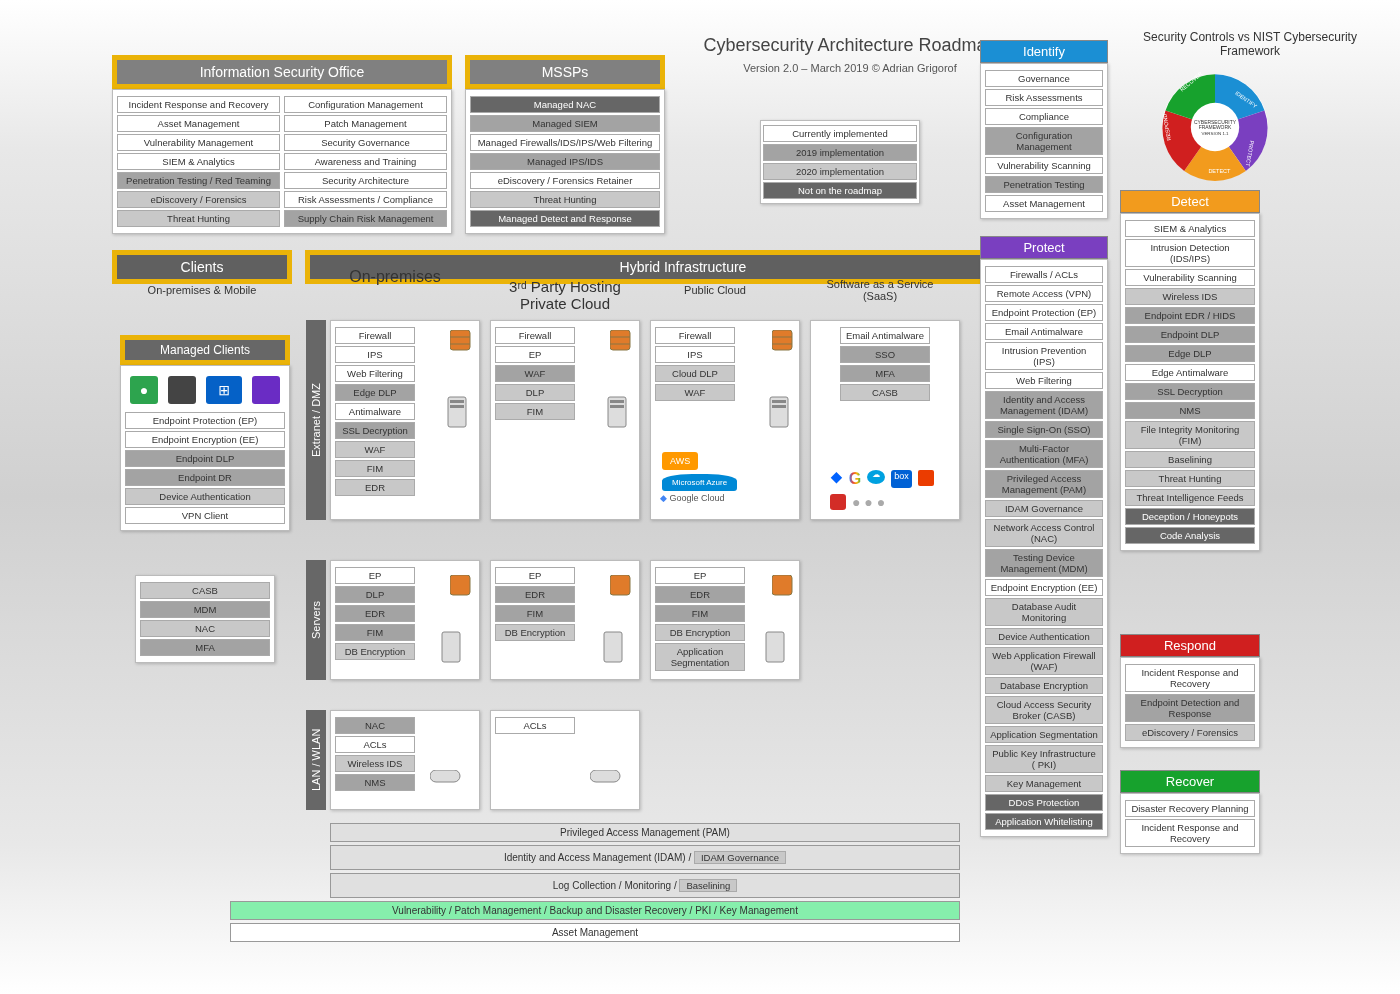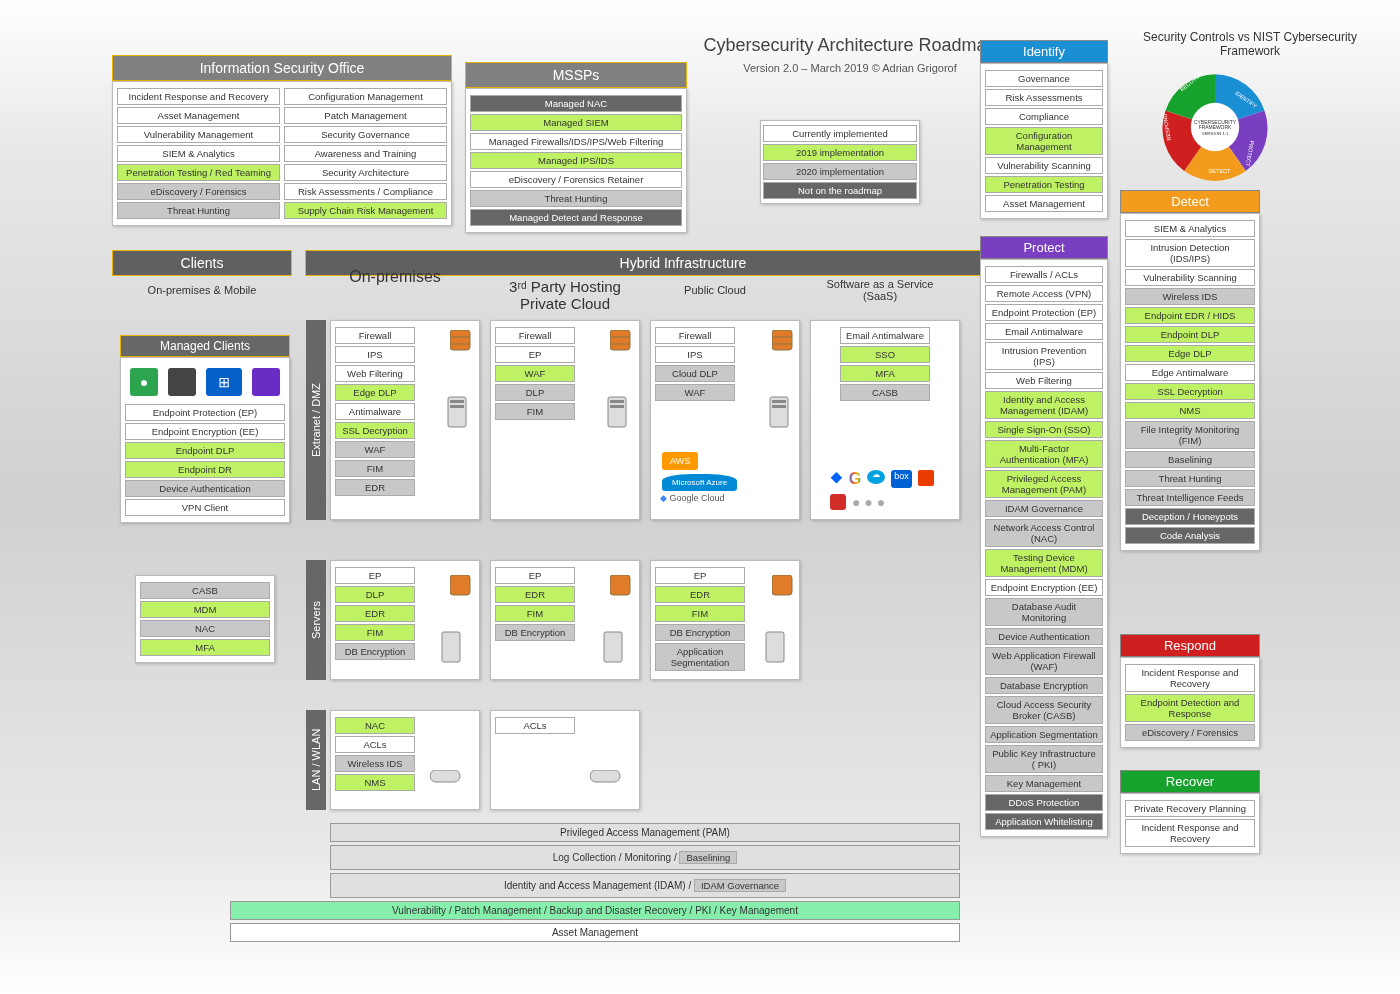--- a/index.html
+++ b/index.html
@@ -1,24 +1,24 @@
 <!DOCTYPE html>
 <html><head>
 <meta charset="utf-8">
 <style>
   *{box-sizing:border-box;margin:0;padding:0;font-family:"Segoe UI",Arial,sans-serif}
   body{background:linear-gradient(180deg,#ffffff 0%,#e8e8e8 15%,#d0d0d0 50%,#e8e8e8 85%,#ffffff 100%);width:1400px;height:994px;position:relative;overflow:hidden;font-size:10px;color:#333}
   .title{position:absolute;text-align:center;font-size:18px;color:#444}
   .subtitle{font-size:11px;color:#555}
-  .hdr{background:#808080;color:#fff;text-align:center;padding:3px 0;font-size:12px;border:1px solid #eab308}
+  .hdr{background:#808080;color:#fff;text-align:center;padding:3px 0;font-size:12px;border:5px solid #eab308}
   .hdr-dark{background:#606060}
   .hdr-lg{font-size:14px;padding:4px 0}
   .panel{background:#fff;border:1px solid #bbb;box-shadow:1px 1px 3px rgba(0,0,0,.2);padding:4px}
   .cell{border:1px solid #aaa;padding:2px 4px;margin:2px 0;font-size:9.5px;text-align:center;background:#fff}
-  .g1{background:#bef264}
+  .g1{background:#a3a3a3}
   .g2{background:#c8c8c8}
   .g3{background:#666;color:#fff}
   .vlabel{background:#676767;color:#fff;writing-mode:vertical-rl;transform:rotate(180deg);text-align:center;padding:4px 2px;font-size:11px;display:flex;align-items:center;justify-content:center}
   .nist-hdr{color:#fff;text-align:center;padding:3px 0;font-size:13px;border:1px solid #888}
   .abs{position:absolute}
   .flex{display:flex}
   .os-icon{width:28px;height:28px;border-radius:3px;display:flex;align-items:center;justify-content:center;color:#fff;font-size:14px;margin:2px}
   .bar{border:1px solid #999;padding:3px;text-align:center;font-size:10px;margin:3px 0;background:#e0e0e0}
 </style>
 </head>
@@ -53,21 +53,21 @@
         <div class="cell ">Patch Management</div>
         <div class="cell ">Security Governance</div>
         <div class="cell ">Awareness and Training</div>
         <div class="cell ">Security Architecture</div>
         <div class="cell ">Risk Assessments / Compliance</div>
         <div class="cell g1">Supply Chain Risk Management</div>
       </div>
   </div>
 </div>
 
-<div class="abs" style="left:465px;top:62px;width:222px">
+<div class="abs" style="left:465px;top:55px;width:200px">
   <div class="hdr hdr-lg">MSSPs</div>
   <div class="panel" id="mssp-items">
       <div class="cell g3">Managed NAC</div>
       <div class="cell g1">Managed SIEM</div>
       <div class="cell ">Managed Firewalls/IDS/IPS/Web Filtering</div>
       <div class="cell g1">Managed IPS/IDS</div>
       <div class="cell ">eDiscovery / Forensics Retainer</div>
       <div class="cell g2">Threat Hunting</div>
       <div class="cell g3">Managed Detect and Response</div>
     </div>
@@ -207,22 +207,22 @@
   <span style="font-size:16px;font-weight:bold;background:linear-gradient(90deg,#4285f4,#ea4335,#fbbc05,#34a853);-webkit-background-clip:text;color:transparent">G</span>
   <span style="background:#00a1e0;color:#fff;border-radius:50%;width:18px;height:14px;display:inline-block;font-size:8px;text-align:center">☁</span>
   <span style="background:#0061d5;color:#fff;padding:1px 3px;border-radius:3px;font-size:9px">box</span>
   <span style="background:#eb3c00;width:16px;height:16px;display:inline-block;border-radius:2px"></span>
   <span style="background:#d32d27;width:16px;height:16px;display:inline-block;border-radius:3px"></span>
   <span style="color:#aaa;font-size:14px">● ● ●</span>
 </div>
 
 <div class="abs" style="left:330px;top:820px;width:630px">
   <div class="bar">Privileged Access Management (PAM)</div>
+  <div class="bar"><span>Identity and Access Management (IDAM) /</span> <span class="cell g2" style="display:inline-block;padding:0 6px">IDAM Governance</span></div>
   <div class="bar"><span>Log Collection / Monitoring /</span> <span class="cell g2" style="display:inline-block;padding:0 6px">Baselining</span></div>
-  <div class="bar"><span>Identity and Access Management (IDAM) /</span> <span class="cell g2" style="display:inline-block;padding:0 6px">IDAM Governance</span></div>
   <div class="bar" style="width:730px;margin-left:-100px;background:#86efac">Vulnerability / Patch Management / Backup and Disaster Recovery / PKI / Key Management</div>
   <div class="bar" style="width:730px;margin-left:-100px;background:#fff">Asset Management</div>
 </div>
 
 <div class="abs" style="left:1115px;top:30px;width:270px;text-align:center;font-size:12px">Security Controls vs NIST Cybersecurity Framework</div>
 
 <div class="abs" style="left:1160px;top:72px">
   <svg width="110" height="110" viewBox="0 0 100 100">
     <circle cx="50" cy="50" r="48" fill="#fff"></circle>
     <path d="M50 50 L50 2 A48 48 0 0 1 95 35 Z" fill="#1b8fd4"></path>
@@ -312,21 +312,21 @@
   <div class="panel" id="nist-respond">
       <div class="cell ">Incident Response and Recovery</div>
       <div class="cell g1">Endpoint Detection and Response</div>
       <div class="cell g2">eDiscovery / Forensics</div>
     </div>
 </div>
 
 <div class="abs" style="left:1120px;top:770px;width:140px">
   <div class="nist-hdr" style="background:#17a22d">Recover</div>
   <div class="panel" id="nist-recover">
-      <div class="cell ">Private Recovery Planning</div>
+      <div class="cell ">Disaster Recovery Planning</div>
       <div class="cell ">Incident Response and Recovery</div>
     </div>
 </div>
 
 <svg class="abs" style="left:450px;top:330px" width="24" height="24">
     <rect width="20" height="20" rx="3" fill="#e07b2a" stroke="#874"></rect>
     <line x1="0" y1="7" x2="20" y2="7" stroke="#874"></line>
     <line x1="0" y1="14" x2="20" y2="14" stroke="#874"></line>
   </svg>
 <svg class="abs" style="left:610px;top:330px" width="24" height="24">

